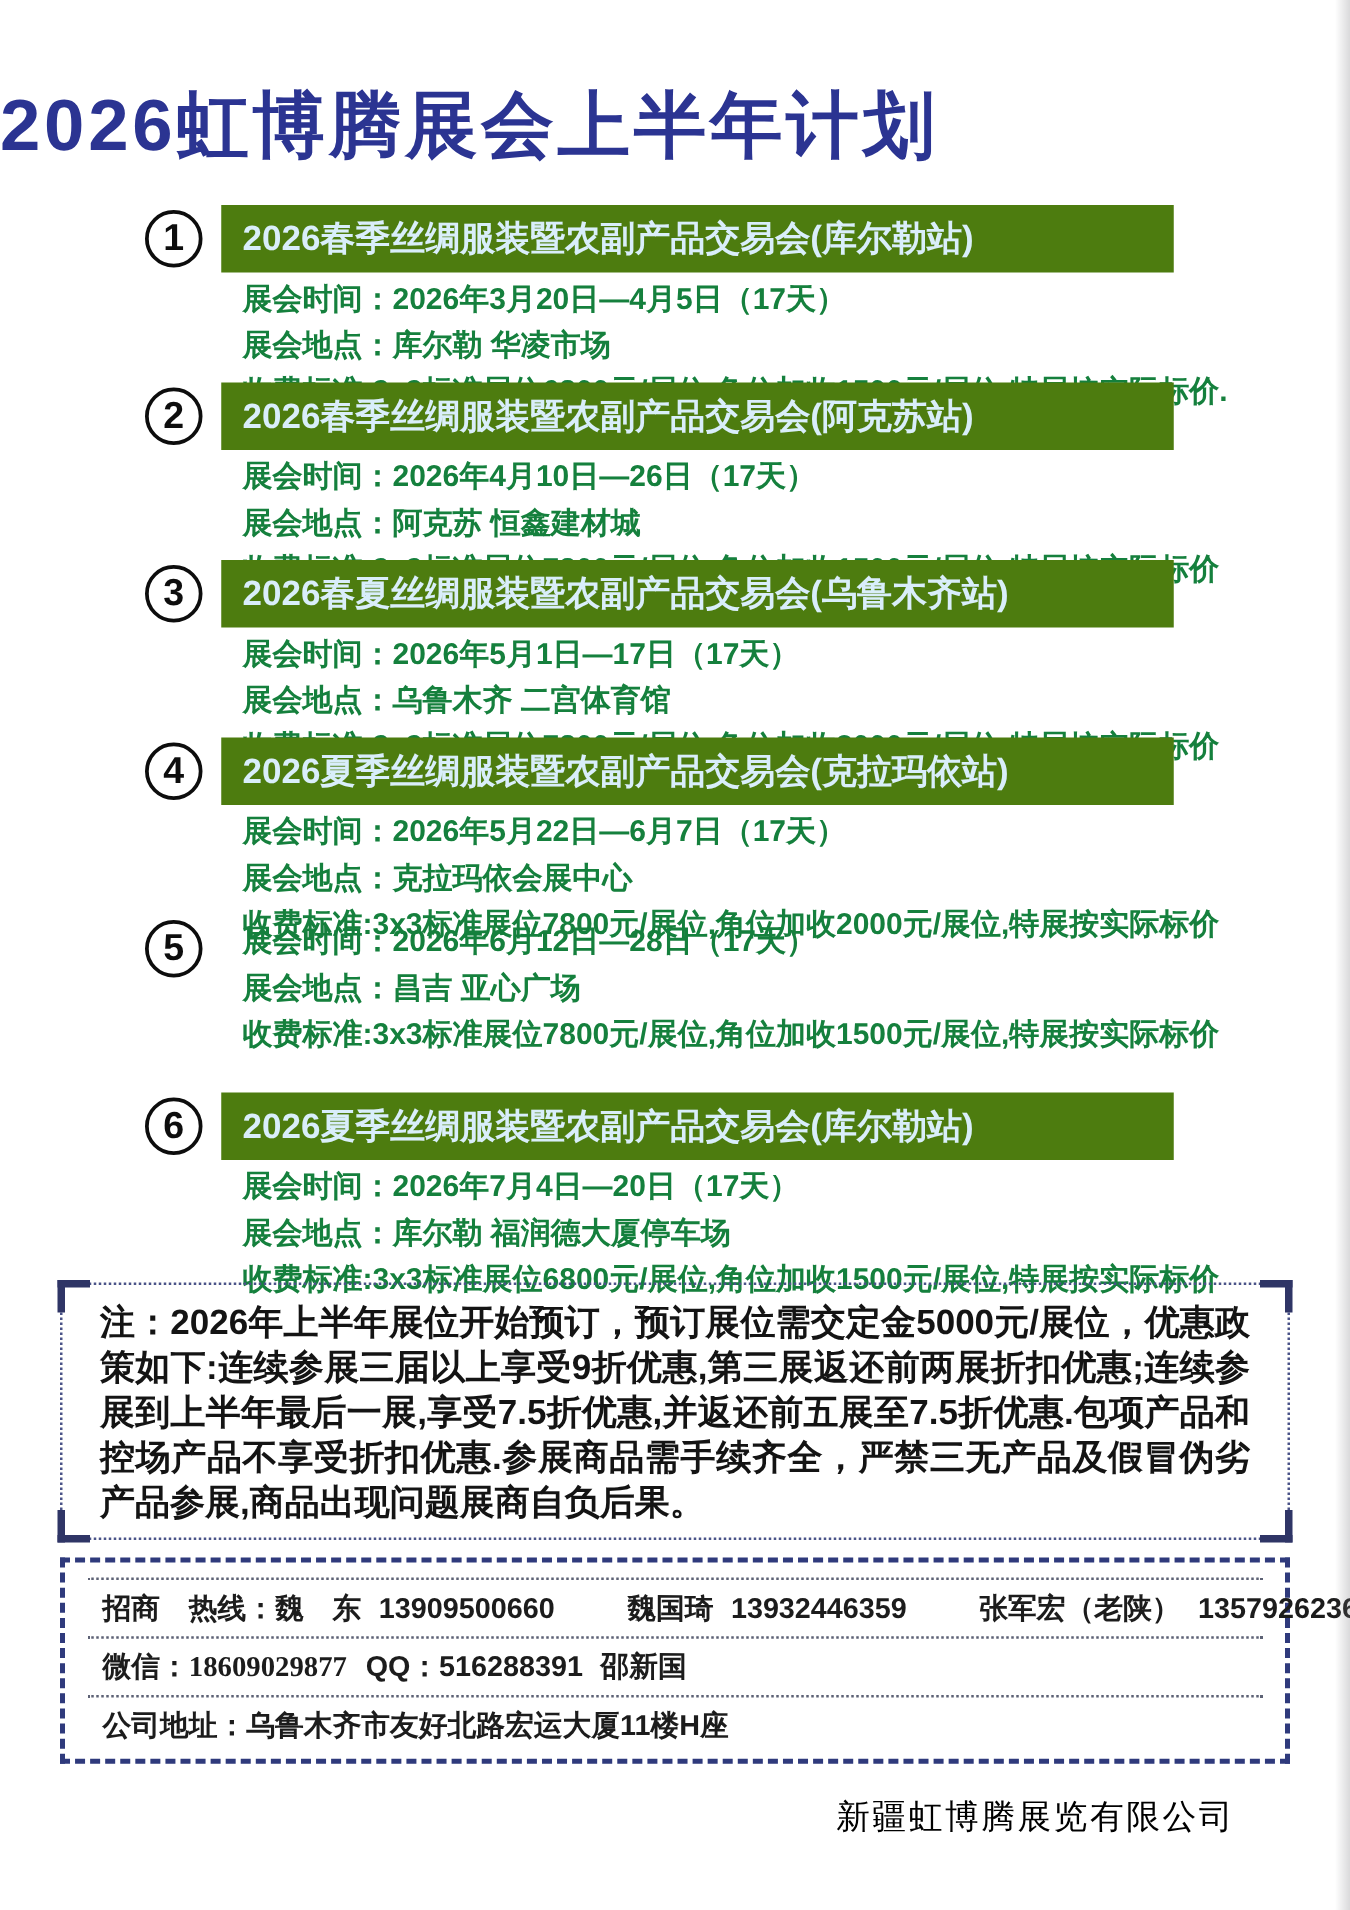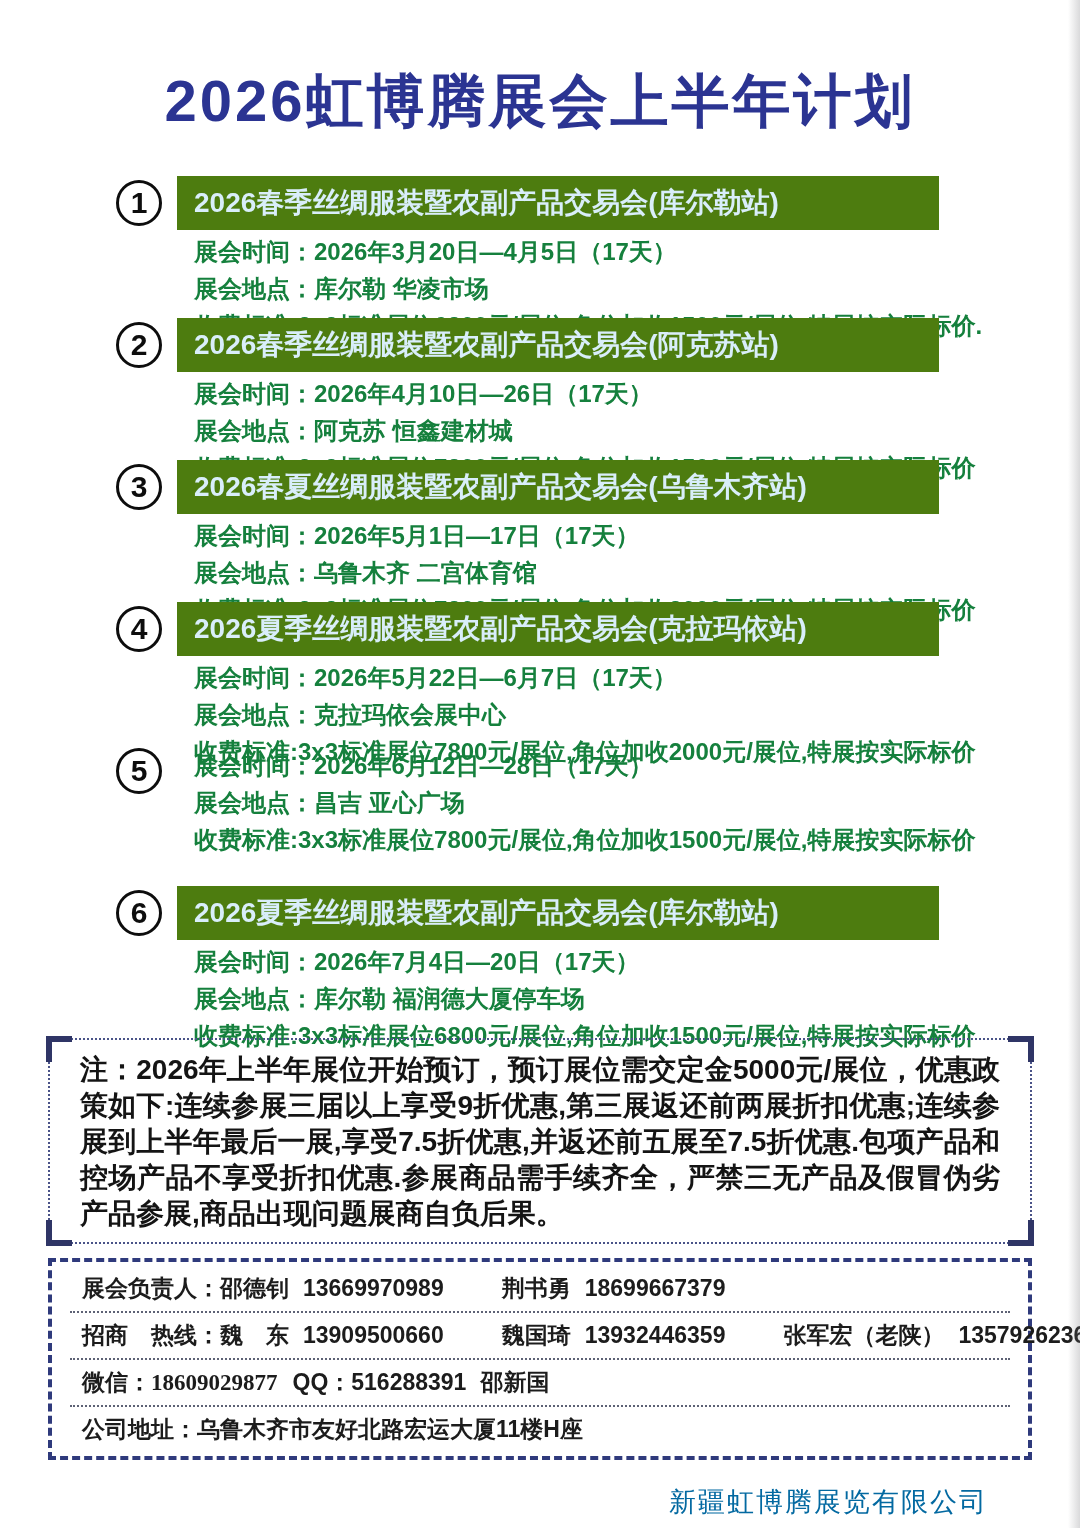--- a/index.html
+++ b/index.html
@@ -18,27 +18,26 @@
   }
   .page::after {
     content: "";
     position: absolute;
     top: 0; right: 0; bottom: 0;
     width: 12px;
     background: linear-gradient(to right, rgba(120,120,125,0), rgba(120,120,125,0.28));
     pointer-events: none;
   }
   .page-title {
-    text-align: center;
     font-size: 58px;
     line-height: 62px;
     font-weight: 700;
     letter-spacing: 3px;
     color: #2b3492;
-    margin-bottom: 44px;
+    margin-bottom: 32px;
   }
   .sections { margin-left: 116px; }
   .section {
     display: flex;
     align-items: flex-start;
     height: 142px;
   }
   .badge {
     flex: 0 0 auto;
     width: 46px;
@@ -119,21 +118,21 @@
     margin: 4px 18px;
     height: 0;
   }
   .footer-company {
     margin-top: 24px;
     text-align: right;
     padding-right: 92px;
     font-size: 27px;
     font-weight: 400;
     letter-spacing: 2px;
-    color: #0369a1;
+    color: #000000;
   }
 </style>
 </head>
 <body>
 
 <div class="page">
 
   <h1 class="page-title">2026虹博腾展会上半年计划</h1>
 
   <div class="sections">
@@ -202,27 +201,20 @@
   <div class="notice-box">
     <div class="corner tl"></div>
     <div class="corner tr"></div>
     <div class="corner bl"></div>
     <div class="corner br"></div>
     <div class="notice-text">注：2026年上半年展位开始预订，预订展位需交定金5000元/展位，优惠政策如下:连续参展三届以上享受9折优惠,第三展返还前两展折扣优惠;连续参展到上半年最后一展,享受7.5折优惠,并返还前五展至7.5折优惠.包项产品和控场产品不享受折扣优惠.参展商品需手续齐全，严禁三无产品及假冒伪劣产品参展,商品出现问题展商自负后果。</div>
   </div>
 
   <div class="contact-box">
 
-    <div class="contact-row">
-      <span>展会负责人：</span>
-      <span class="gap-s">邵德钊</span>
-      <span class="gap-l">13669970989</span>
-      <span class="gap-s">荆书勇</span>
-      <span>18699667379</span>
-    </div>
 
     <div class="divider"></div>
 
     <div class="contact-row">
       <span>招商　热线：</span>
       <span class="gap-s">魏　东</span>
       <span class="gap-l">13909500660</span>
       <span class="gap-s">魏国琦</span>
       <span class="gap-l">13932446359</span>
       <span class="gap-s">张军宏（老陕）</span>

